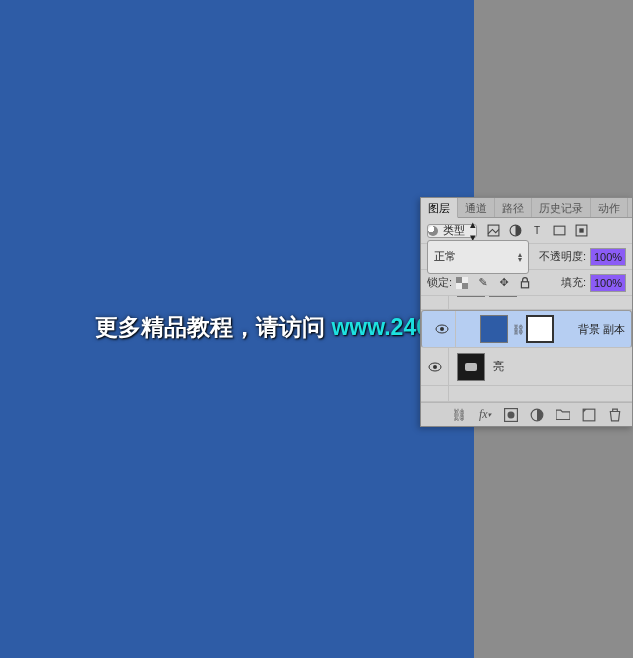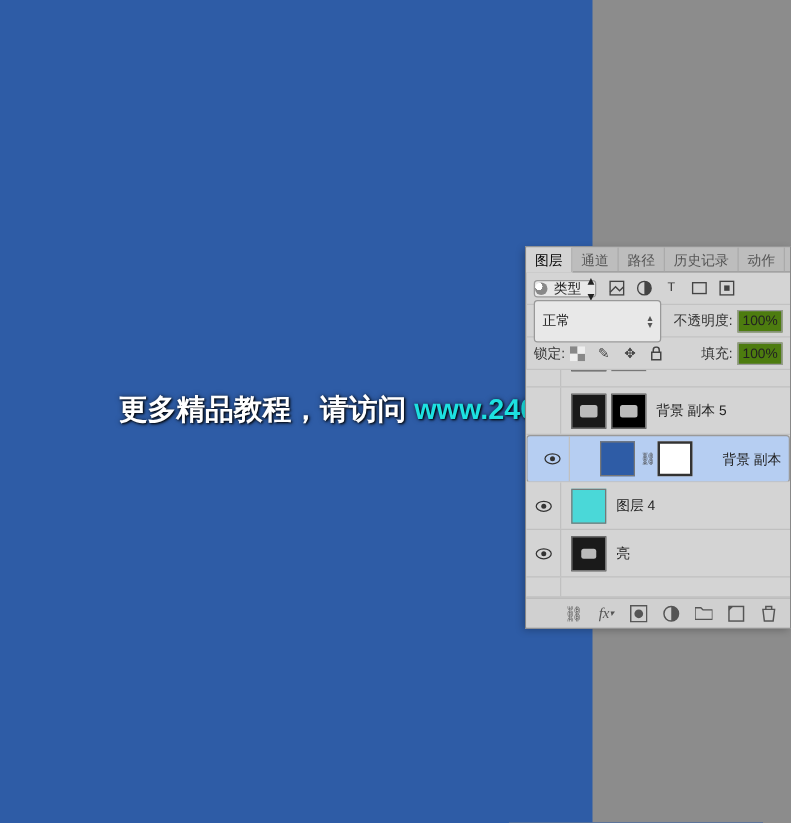--- a/index.html
+++ b/index.html
@@ -12,21 +12,21 @@
 .tab { padding: 3px 7px; color: #555; cursor: default; border-right: 1px solid #aaa; font-size: 11px; }
 .tab.active { background: #d4d4d4; color: #000; border-bottom: 1px solid #d4d4d4; margin-bottom: -1px; }
 .row { display: flex; align-items: center; height: 26px; padding: 0 6px; gap: 4px; border-bottom: 1px solid #c2c2c2; }
 .kind-sel { display: flex; align-items: center; border: 1px solid #999; border-radius: 3px; height: 14px; background: #e8e8e8; padding: 0 0; gap: 5px; }
 .kind-sel .sico { width: 10px; height: 10px; display: inline-block; background: radial-gradient(circle at 30% 30%, #fff 0 30%, #888 31% 100%); border-radius: 50%; }
 .filter-strip { display: flex; gap: 9px; margin-left: 6px; align-items: center; }
 .fi { width: 13px; height: 13px; display: flex; align-items: center; justify-content: center; color: #333; font-size: 10px; }
 .sel { flex: 1; height: 34px; border: 1px solid #999; background: #e8e8e8; border-radius: 3px; display: flex; align-items: center; justify-content: space-between; padding: 0 6px; }
 .sel .arrows { font-size: 8px; line-height: 5px; color: #555; }
 .lbl { color: #333; text-align: right; }
-.num { width: 36px; height: 18px; border: 1px solid #999; background: #4d7c0f; padding: 0 3px; display: flex; align-items: center; text-align: center; }
+.num { width: 36px; height: 18px; border: 1px solid #999; background: #8b5cf6; padding: 0 3px; display: flex; align-items: center; text-align: center; }
 .lock-strip { display: flex; gap: 9px; align-items: center; }
 .lock-strip .li { width: 12px; height: 12px; color: #444; font-size: 11px; display: flex; align-items: center; justify-content: center; }
 .layers { max-height: 252px; overflow: hidden; background: #d4d4d4; }
 .layer { display: flex; align-items: center; height: 38px; border-bottom: 1px solid #c0c0c0; padding-right: 6px; }
 .layer.sel { background: #b6cef2; }
 .eye { width: 28px; display: flex; align-items: center; justify-content: center; border-right: 1px solid #c0c0c0; height: 100%; }
 .eye svg { width: 14px; height: 10px; }
 .thumbs { display: flex; align-items: center; gap: 4px; padding-left: 8px; }
 .thumb { width: 28px; height: 28px; border: 1px solid #777; background: #fff; position: relative; overflow: hidden; }
 .thumb.cut { height: 14px; }
@@ -140,69 +140,45 @@
       <div class="half-row">
         <div class="eye"></div>
         <div class="thumbs">
           <div class="thumb dark cut"></div>
           <div class="thumb mask cut"></div>
         </div>
         <span class="lname">背景 副本 3</span>
       </div>
     </div>
 
-    <div class="layer">
-      <div class="eye"></div>
-      <div class="thumbs">
-        <div class="thumb dark">
-            <div class="inner light" style="inset:8px 6px"></div>
-          </div>
-        <div class="thumb mask" style="background:#000">
-            <div class="inner light" style="inset:8px 6px"></div>
-          </div>
-      </div>
-      <span class="lname">背景 副本 5</span>
-    </div>
 
     <div class="layer sel">
       <div class="eye">
           <svg viewBox="0 0 14 10">
             <ellipse cx="7" cy="5" rx="6" ry="4" fill="none" stroke="#333"></ellipse>
             <circle cx="7" cy="5" r="2" fill="#333"></circle>
           </svg>
         </div>
       <div class="thumbs">
         <div class="thumb blue"></div>
         <span class="link">⛓</span>
         <div class="thumb mask" style="border:2px solid #333"></div>
       </div>
       <span class="lname">背景 副本</span>
     </div>
 
+
     <div class="layer">
       <div class="eye">
           <svg viewBox="0 0 14 10">
             <ellipse cx="7" cy="5" rx="6" ry="4" fill="none" stroke="#333"></ellipse>
             <circle cx="7" cy="5" r="2" fill="#333"></circle>
           </svg>
         </div>
       <div class="thumbs">
-        <div class="thumb cyan"></div>
-      </div>
-      <span class="lname">图层 4</span>
-    </div>
-
-    <div class="layer">
-      <div class="eye">
-          <svg viewBox="0 0 14 10">
-            <ellipse cx="7" cy="5" rx="6" ry="4" fill="none" stroke="#333"></ellipse>
-            <circle cx="7" cy="5" r="2" fill="#333"></circle>
-          </svg>
-        </div>
-      <div class="thumbs">
         <div class="thumb dark">
             <div class="inner light" style="inset:9px 7px"></div>
           </div>
       </div>
       <span class="lname">亮</span>
     </div>
 
 
     <div class="layer" style="height:16px">
       <div class="eye"></div>

